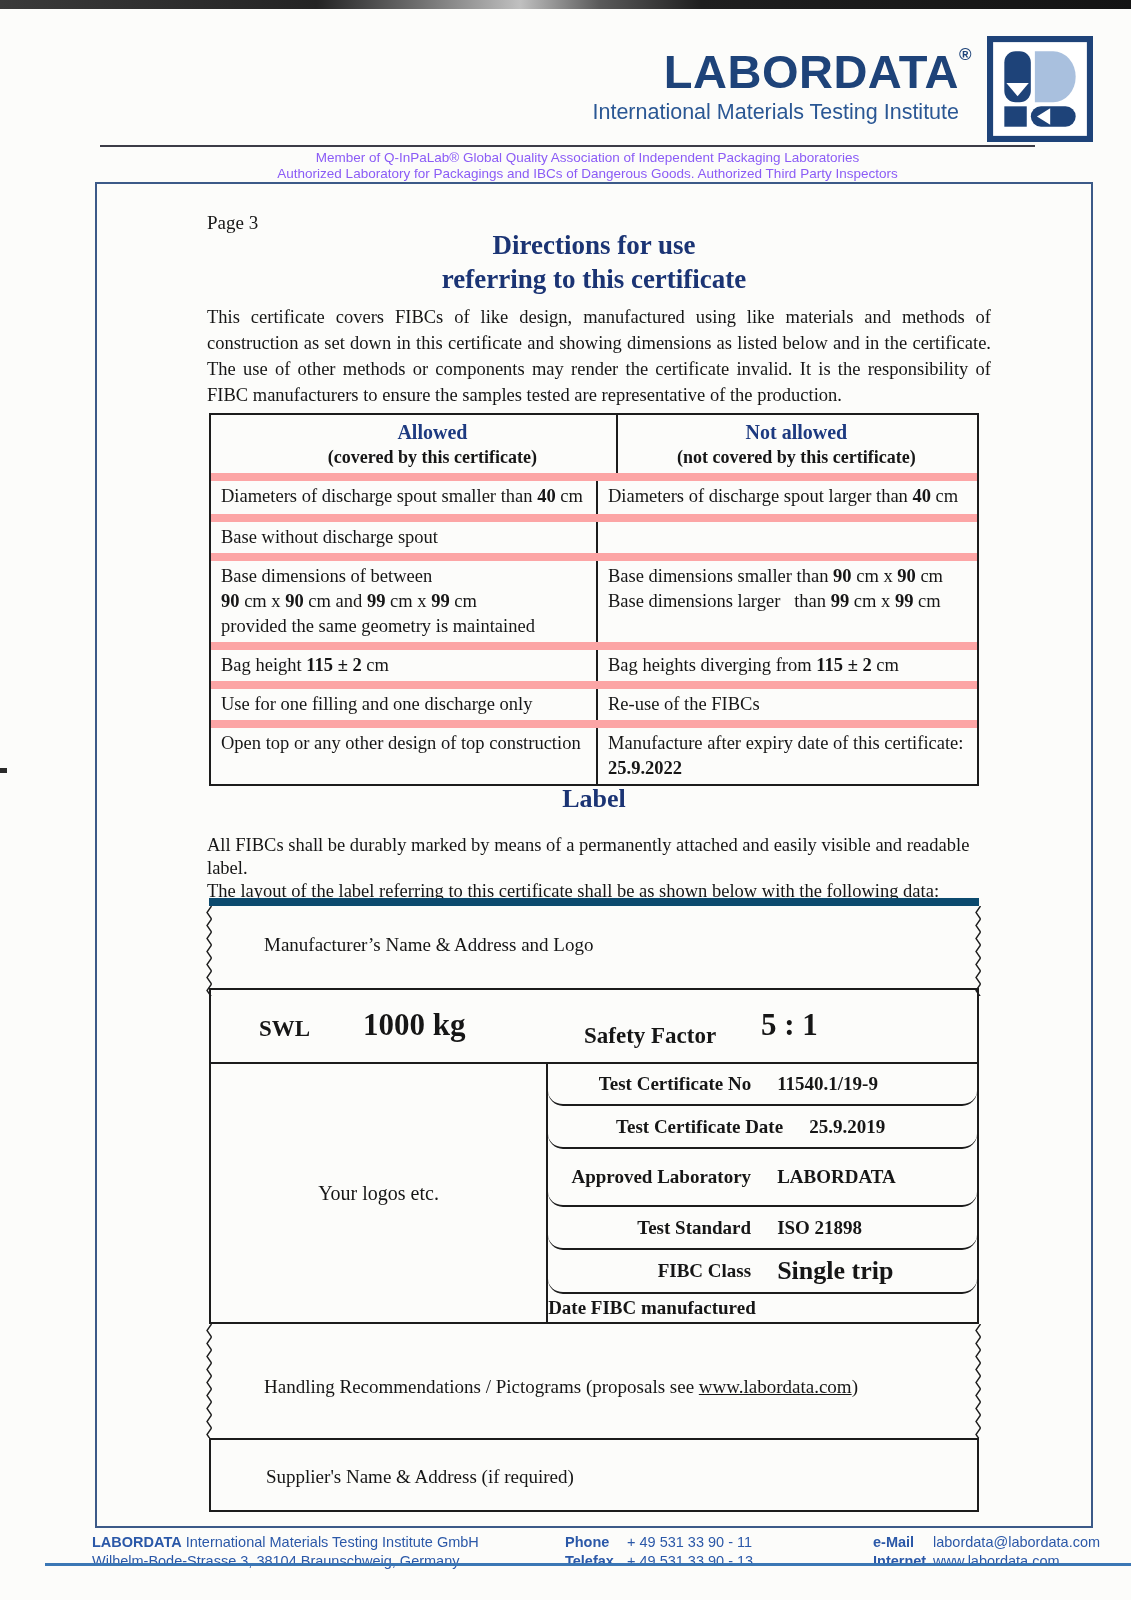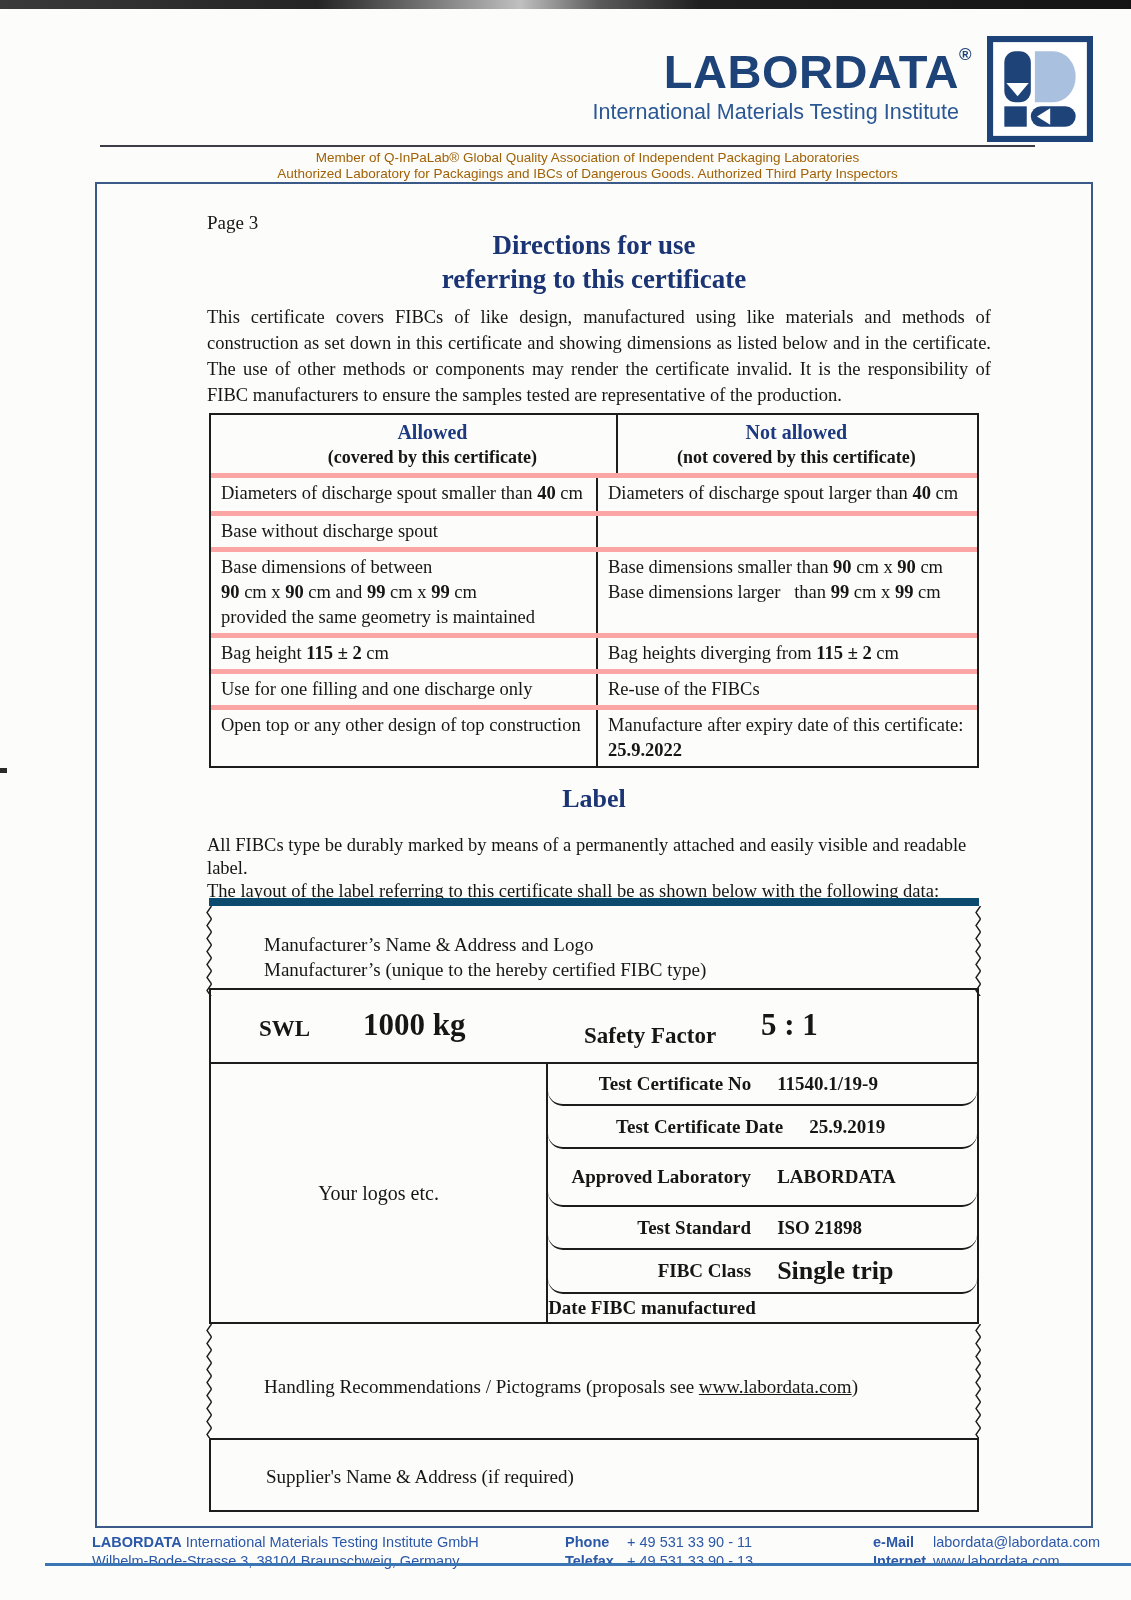--- a/index.html
+++ b/index.html
@@ -24,38 +24,38 @@
   }
   .brand .reg { font-size:17px; vertical-align:28px; font-weight:bold; }
   .brand-sub {
     position:absolute; left:500px; top:100px; width:459px; text-align:right;
     font-family:"Liberation Sans", sans-serif; font-size:21.5px; color:#2a5794;
   }
   .logo { position:absolute; left:987px; top:36px; }
   .header-rule { position:absolute; left:100px; top:145px; width:935px; height:2px; background:#3c3c46; }
   .member {
     position:absolute; left:120px; top:150px; width:935px; text-align:center;
-    font-family:"Liberation Sans", sans-serif; font-size:13.5px; line-height:15.5px; color:#a16207;
+    font-family:"Liberation Sans", sans-serif; font-size:13.5px; line-height:15.5px; color:#8b5cf6;
   }
 
   
   .frame {
     position:absolute; left:95px; top:182px; width:998px; height:1346px;
     border:2px solid #3c5a88;
   }
   .page-label { position:absolute; left:110px; top:28px; font-size:19px; }
   .doc-title { position:absolute; left:0; width:100%; text-align:center;
     font-size:27px; font-weight:bold; color:#1b3474; }
   .t1 { top:46px; } .t2 { top:80px; }
   .intro { position:absolute; left:110px; top:120px; width:784px;
     font-size:18.5px; line-height:26px; text-align:justify; }
 
   
   .cert-table { position:absolute; left:112px; top:229px; width:770px; border:2px solid #1c1c1c; }
-  .t-row { display:flex; border-top:5px solid #fca5a5; }
+  .t-row { display:flex; border-top:8px solid #fca5a5; }
   .t-row:first-child { border-top:none;margin-left:40px; }
   .t-cell { width:385px; padding:3px 12px 3px 10px; font-size:18.5px; line-height:25px; }
   .t-cell + .t-cell { border-left:2px solid #1c1c1c; width:381px; }
   .t-head { text-align:center; padding-top:5px; min-height:55px; }
   .t-head .col-title { color:#1d3a80; font-weight:bold; font-size:20px; }
   .t-head .col-sub { font-weight:bold; font-size:18px; }
   .h-r1 { min-height:33px; } .h-r2 { min-height:29px; } .h-r3 { min-height:76px; }
   .h-r4 { min-height:27px; } .h-r5 { min-height:28px; } .h-r6 { min-height:46px; }
 
   
@@ -174,36 +174,35 @@
         <div class="t-cell h-r5">Re-use of the FIBCs</div>
       </div>
       <div class="t-row">
         <div class="t-cell h-r6">Open top or any other design of top construction</div>
         <div class="t-cell h-r6">Manufacture after expiry date of this certificate: <b>25.9.2022</b></div>
       </div>
     </div>
 
     <div class="label-title">Label</div>
     <div class="label-intro">
-      <div>All FIBCs type be durably marked by means of a permanently attached and easily visible and readable label.</div>
+      <div>All FIBCs shall be durably marked by means of a permanently attached and easily visible and readable label.</div>
       <div>The layout of the label referring to this certificate shall be as shown below with the following data:</div>
     </div>
 
     <div class="diagram">
 
       <div class="sec secA">
         <svg class="zz left" width="9" height="90">
             <rect width="9" height="90" fill="url(#zz)"></rect>
           </svg>
         <svg class="zz right" width="9" height="90">
             <rect width="9" height="90" fill="url(#zz)"></rect>
           </svg>
         <div class="txt">
           <div>Manufacturer’s Name &amp; Address and Logo</div>
-          <div>Manufacturer’s (unique to the hereby certified FIBC type)</div>
         </div>
       </div>
 
       <div class="sec secB">
         <span class="swl-l">SWL</span>
         <span class="swl-v">1000 kg</span>
         <span class="sf-l">Safety Factor</span>
         <span class="sf-v">5 : 1</span>
       </div>
 

